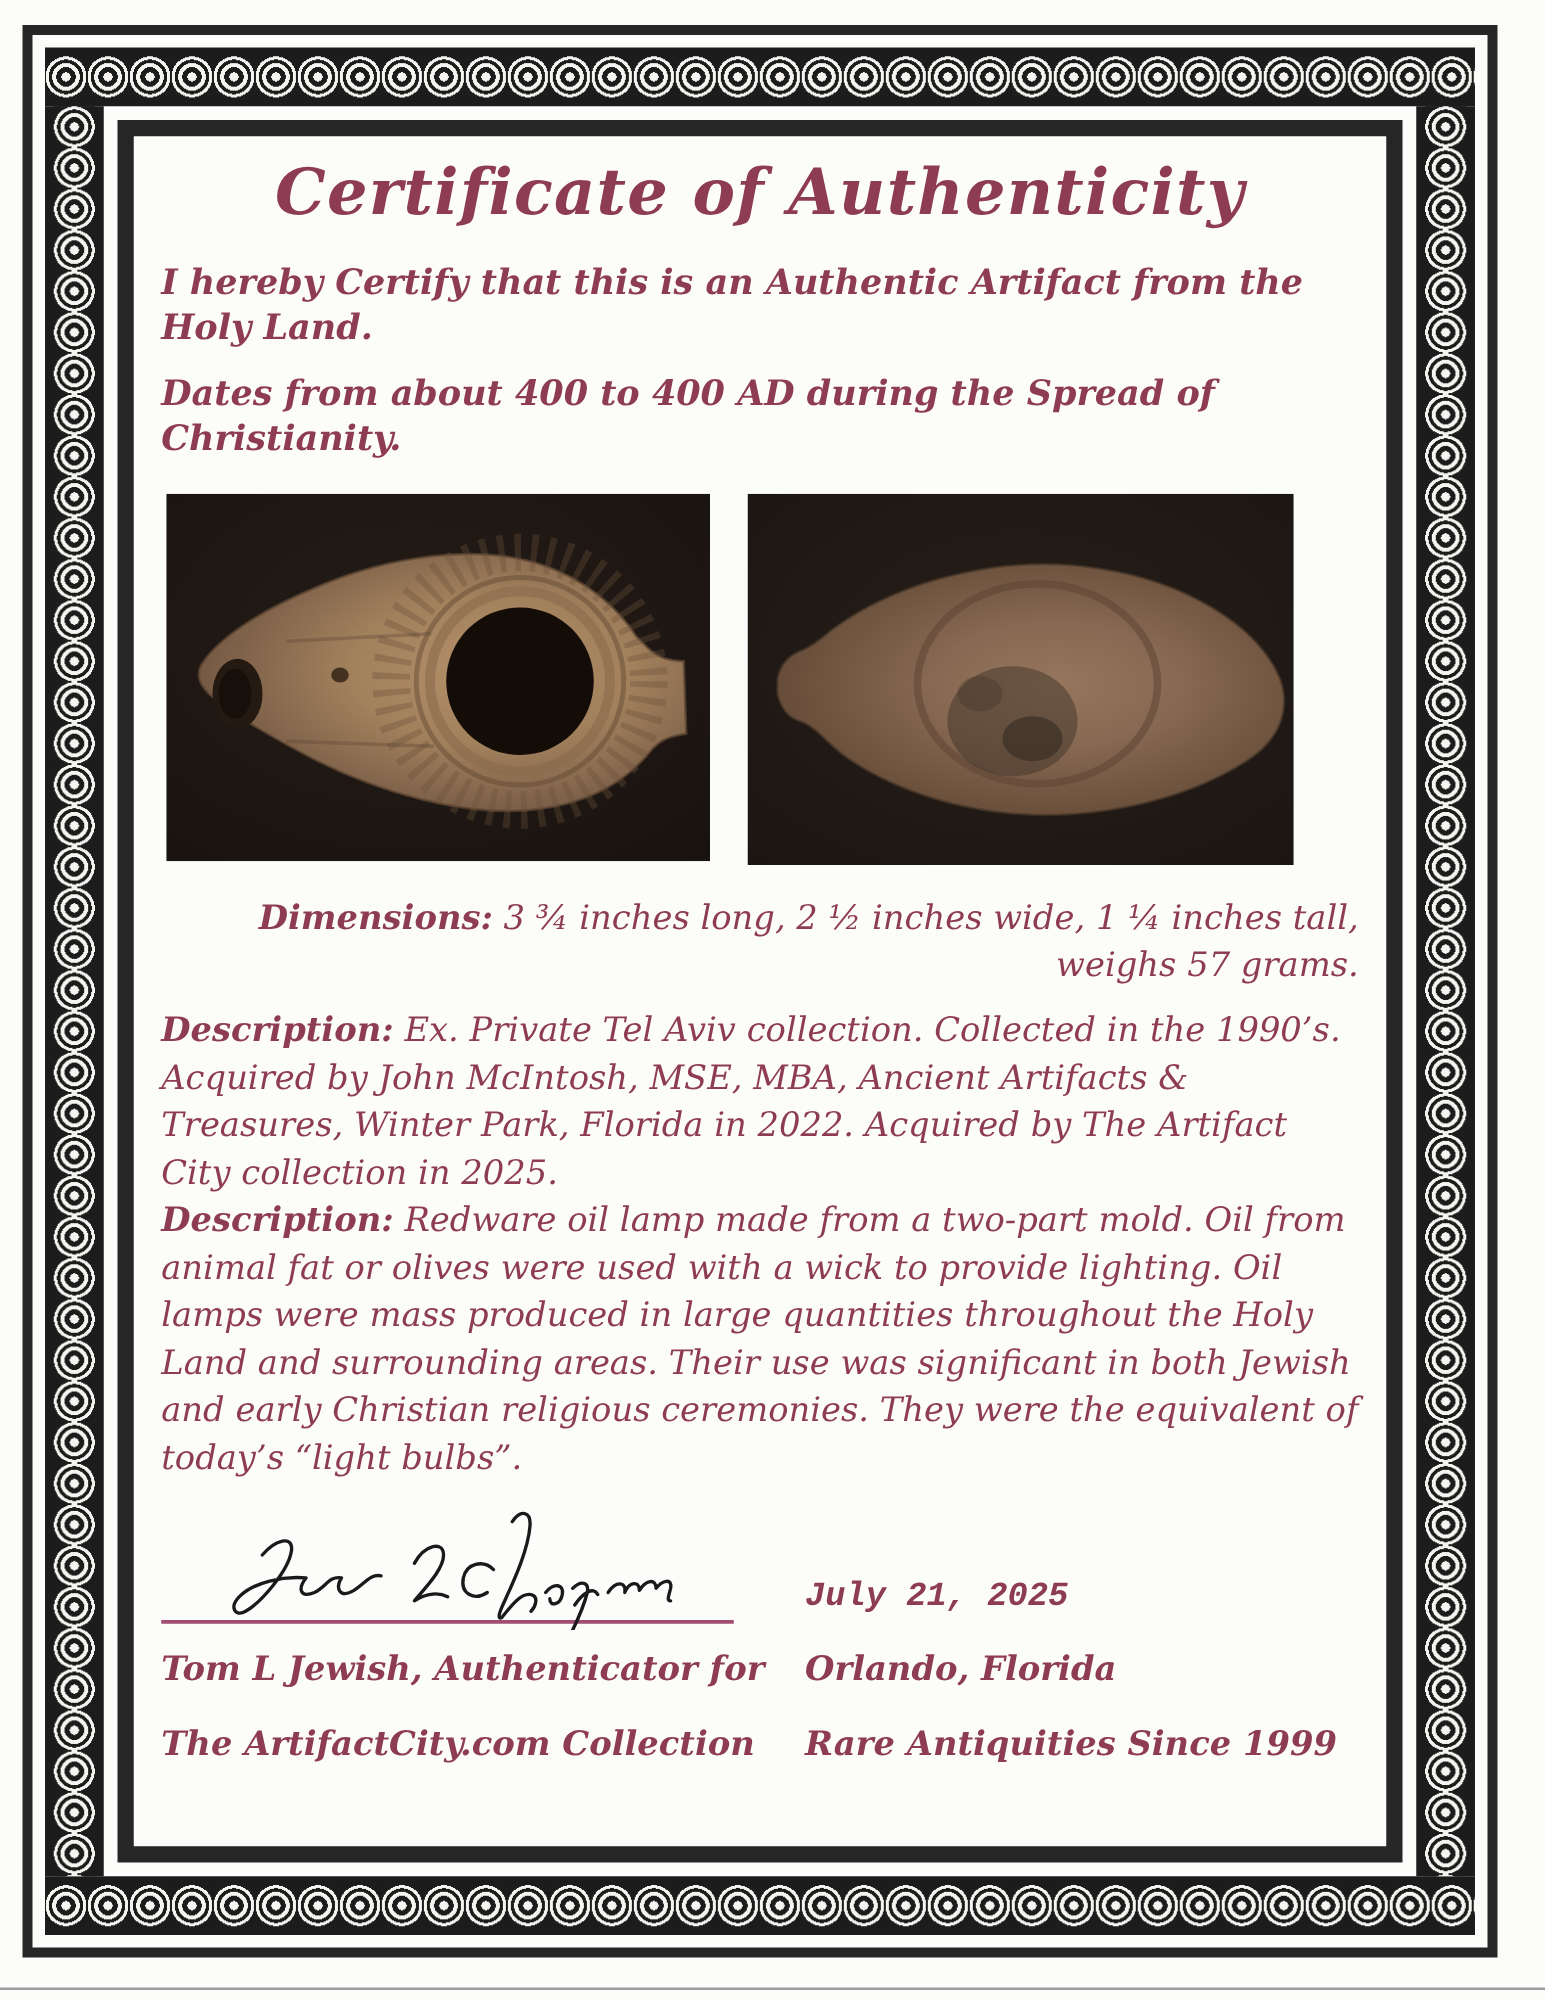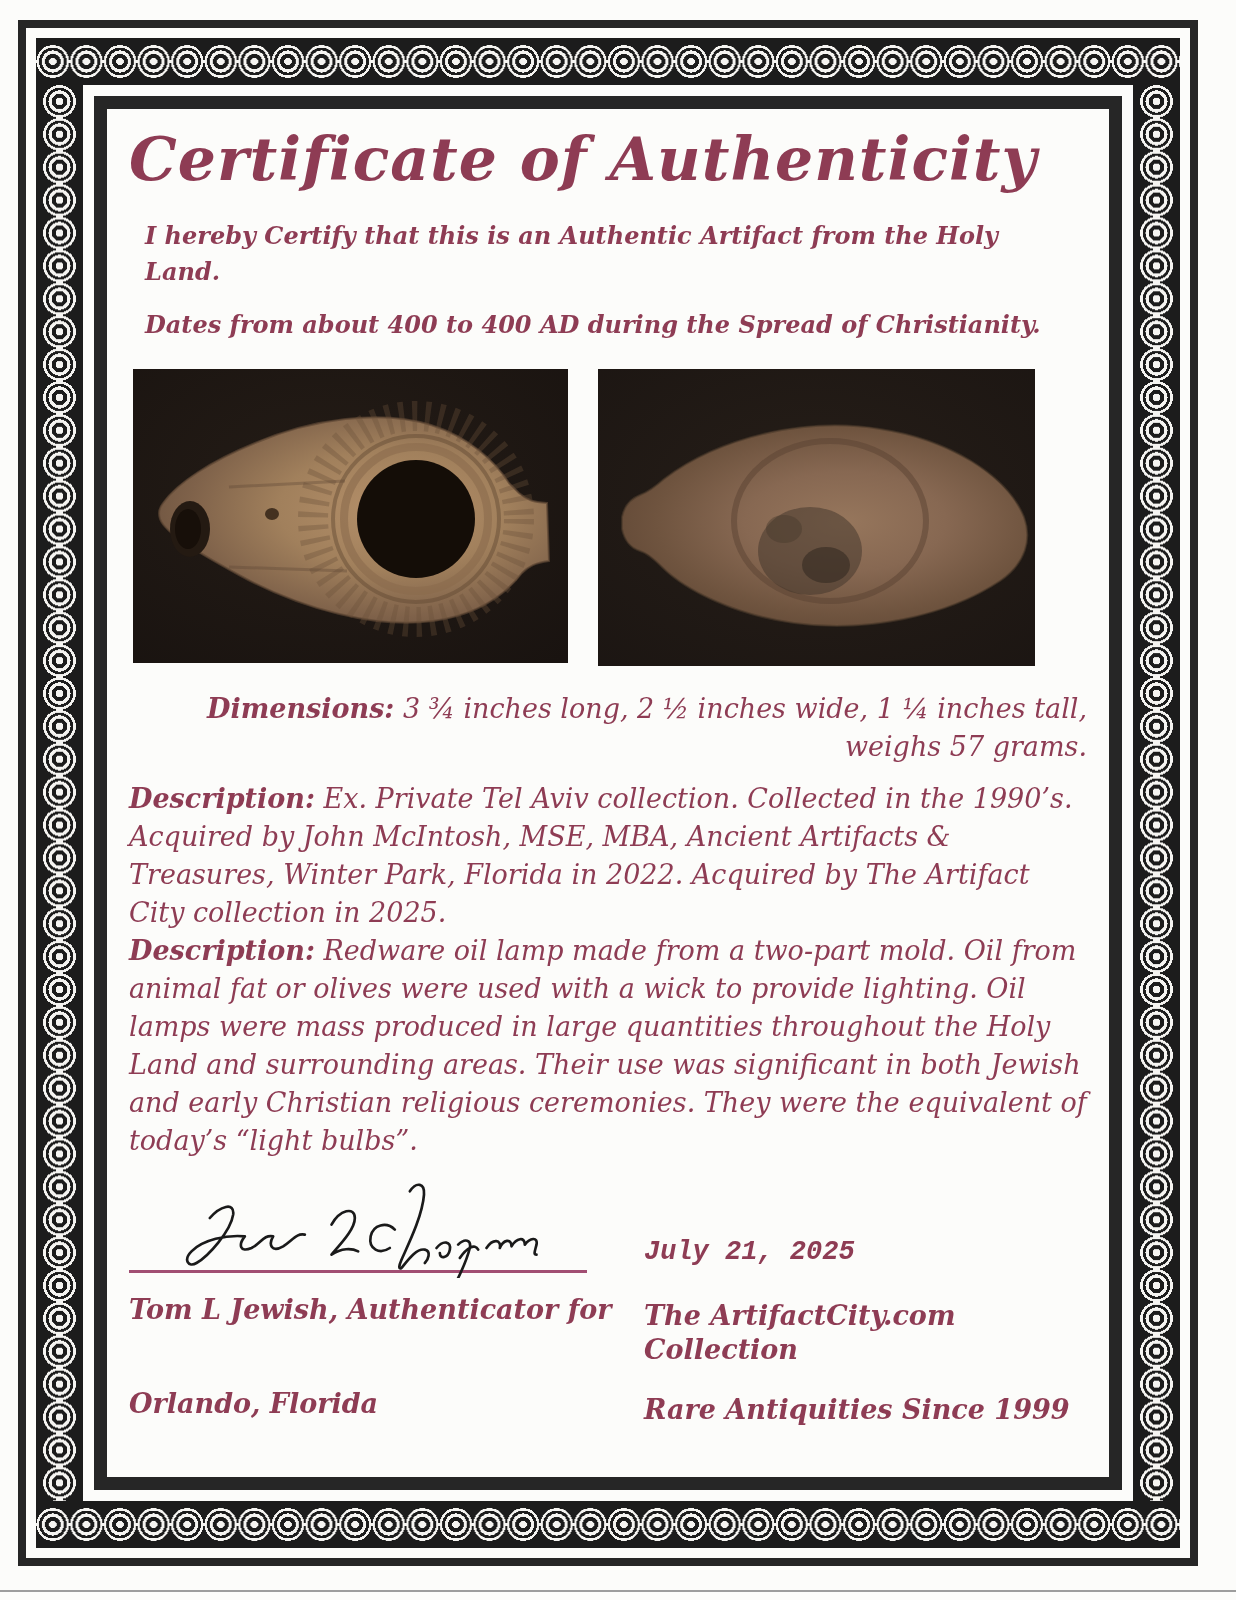--- a/index.html
+++ b/index.html
@@ -21,22 +21,22 @@
                background-size:33.6px 33px; background-repeat:repeat-x; background-position:left center;}
   .band-bottom{bottom:18px; left:18px; right:18px; height:47px;
                background-size:33.6px 33px; background-repeat:repeat-x; background-position:left center;}
   .band-left  {top:65px; bottom:65px; left:18px; width:47px;
                background-size:33px 32.9px; background-repeat:repeat-y; background-position:center top;}
   .band-right {top:65px; bottom:65px; right:18px; width:47px;
                background-size:33px 32.9px; background-repeat:repeat-y; background-position:center top;}
   .inner-line{position:absolute; inset:76px; border:13px solid #262626;}
   
   .content{position:absolute; left:89px; top:89px; right:89px; bottom:89px; padding:0 22px; overflow:hidden;}
-  .title{margin:16px 0 0; text-align:left; font-size:60px; font-weight:bold; line-height:1.15; letter-spacing:1px;}
-  .intro{margin:16px; font-size:24px; font-weight:bold; line-height:36px;}
+  .title{margin:16px 0 0; text-align:center; font-size:51px; font-weight:bold; line-height:1.15; letter-spacing:1px;}
+  .intro{margin:0; font-size:28px; font-weight:bold; line-height:36px;}
   .intro.first{margin-top:24px;}
   .intro.second{margin-top:17px;}
   .photo-row{display:flex; gap:30px; margin-top:26px; margin-left:4px;}
   .photo{flex:0 0 auto; line-height:0;}
   .photo svg{display:block;}
   .para{margin:0; font-size:27px; line-height:38px;}
   .para .lbl{font-weight:bold;}
   .dims{margin-top:24px;text-align:right;}
   .prov{margin-top:14px;}
   .desc{}
@@ -137,22 +137,22 @@
               <path d="M322,84 C330,74 340,76 338,86 C336,96 326,98 326,90"></path>
               <path d="M348,80 C356,72 364,74 362,84 C358,100 350,116 346,124 M350,96 C358,84 368,78 372,86"></path>
               <path d="M382,84 C390,72 400,74 398,84 C402,74 412,72 412,82 C418,72 428,70 428,80 C434,72 444,70 442,80 C440,88 438,92 442,92"></path>
             </g>
           </svg>
           <div class="sig-line"></div>
         </div>
         <div class="sig-date">July 21, 2025</div>
 
         <p class="sig-text">Tom L Jewish, Authenticator for</p>
+        <p class="sig-text">Orlando, Florida</p>
+
         <p class="sig-text row3">The ArtifactCity.com Collection</p>
-
-        <p class="sig-text">Orlando, Florida</p>
         <p class="sig-text row3">Rare Antiquities Since 1999</p>
       </div>
 
     </div>
   </div>
   <div class="scan-line"></div>
 </div>
 
 </body></html>

